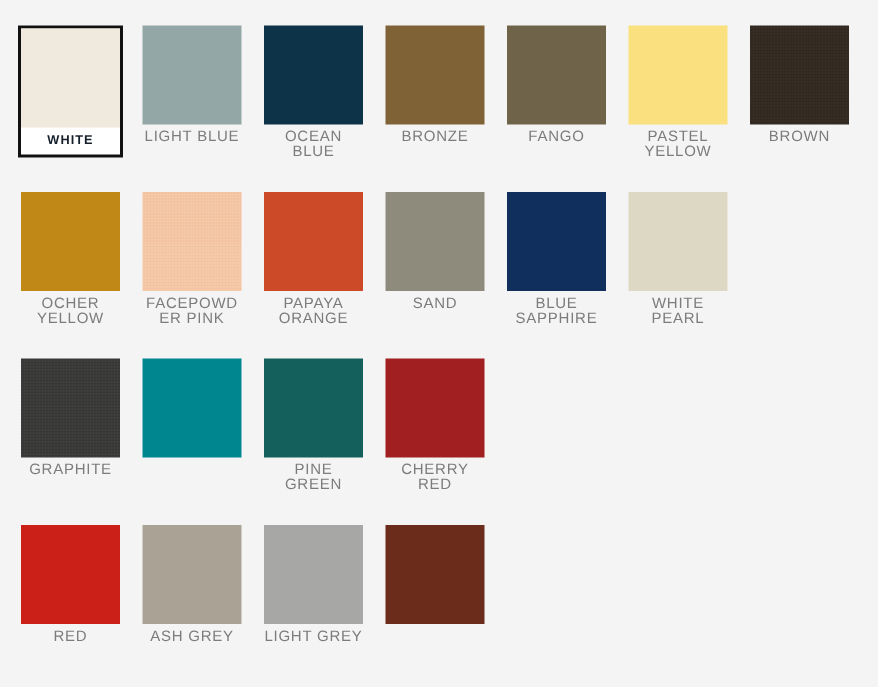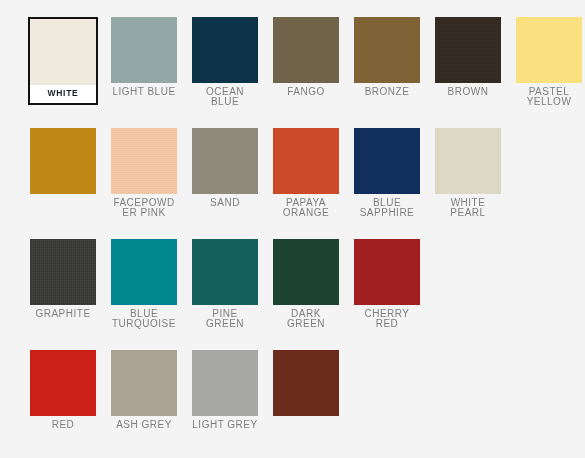--- a/index.html
+++ b/index.html
@@ -16,21 +16,20 @@
     position: relative;
     width: 585px;
     height: 458px;
     background: #f4f4f4;
     padding: 17px 0 0 14px;
   }
 
   .palette-row {
     display: flex;
     height: 111px;
-    margin-left: 16px;
   }
 
   .swatch {
     width: 66px;
     margin-right: 15px;
     position: relative;
     cursor: pointer;
     display: flex;
     flex-direction: column;
     align-items: center;
@@ -124,77 +123,73 @@
       </div>
       <div class="swatch">
         <span class="swatch-chip" style="background: rgb(147, 168, 166);"></span>
         <span class="swatch-label">LIGHT BLUE</span>
       </div>
       <div class="swatch">
         <span class="swatch-chip" style="background: rgb(13, 51, 73);"></span>
         <span class="swatch-label">OCEAN BLUE</span>
       </div>
       <div class="swatch">
+        <span class="swatch-chip" style="background: rgb(128, 98, 55);"></span>
+        <span class="swatch-label">BRONZE</span>
+      </div>
+      <div class="swatch">
         <span class="swatch-chip" style="background: rgb(111, 100, 73);"></span>
         <span class="swatch-label">FANGO</span>
       </div>
       <div class="swatch">
-        <span class="swatch-chip" style="background: rgb(128, 98, 55);"></span>
-        <span class="swatch-label">BRONZE</span>
+        <span class="swatch-chip" style="background: rgb(250, 224, 127);"></span>
+        <span class="swatch-label">PASTEL YELLOW</span>
       </div>
       <div class="swatch">
         <span class="swatch-chip textured" style="background: rgb(51, 42, 34);"></span>
         <span class="swatch-label">BROWN</span>
       </div>
-      <div class="swatch">
-        <span class="swatch-chip" style="background: rgb(250, 224, 127);"></span>
-        <span class="swatch-label">PASTEL YELLOW</span>
-      </div>
     </div>
     <div class="palette-row">
       <div class="swatch">
         <span class="swatch-chip" style="background: rgb(192, 136, 23);"></span>
+        <span class="swatch-label">OCHER YELLOW</span>
       </div>
       <div class="swatch">
         <span class="swatch-chip textured" style="background: rgb(244, 198, 164);"></span>
         <span class="swatch-label">FACEPOWDER PINK</span>
       </div>
       <div class="swatch">
+        <span class="swatch-chip" style="background: rgb(204, 74, 39);"></span>
+        <span class="swatch-label">PAPAYA ORANGE</span>
+      </div>
+      <div class="swatch">
         <span class="swatch-chip" style="background: rgb(142, 138, 124);"></span>
         <span class="swatch-label">SAND</span>
       </div>
       <div class="swatch">
-        <span class="swatch-chip" style="background: rgb(204, 74, 39);"></span>
-        <span class="swatch-label">PAPAYA ORANGE</span>
-      </div>
-      <div class="swatch">
         <span class="swatch-chip" style="background: rgb(16, 47, 92);"></span>
         <span class="swatch-label">BLUE SAPPHIRE</span>
       </div>
       <div class="swatch">
         <span class="swatch-chip" style="background: rgb(221, 216, 196);"></span>
         <span class="swatch-label">WHITE PEARL</span>
       </div>
     </div>
     <div class="palette-row">
       <div class="swatch">
         <span class="swatch-chip textured" style="background: rgb(58, 58, 56);"></span>
         <span class="swatch-label">GRAPHITE</span>
       </div>
       <div class="swatch">
         <span class="swatch-chip" style="background: rgb(0, 134, 143);"></span>
-        <span class="swatch-label">BLUE TURQUOISE</span>
       </div>
       <div class="swatch">
         <span class="swatch-chip" style="background: rgb(20, 96, 92);"></span>
         <span class="swatch-label">PINE GREEN</span>
-      </div>
-      <div class="swatch">
-        <span class="swatch-chip" style="background: rgb(29, 68, 49);"></span>
-        <span class="swatch-label">DARK GREEN</span>
       </div>
       <div class="swatch">
         <span class="swatch-chip" style="background: rgb(161, 30, 33);"></span>
         <span class="swatch-label">CHERRY RED</span>
       </div>
     </div>
     <div class="palette-row">
       <div class="swatch">
         <span class="swatch-chip" style="background: rgb(203, 32, 24);"></span>
         <span class="swatch-label">RED</span>

